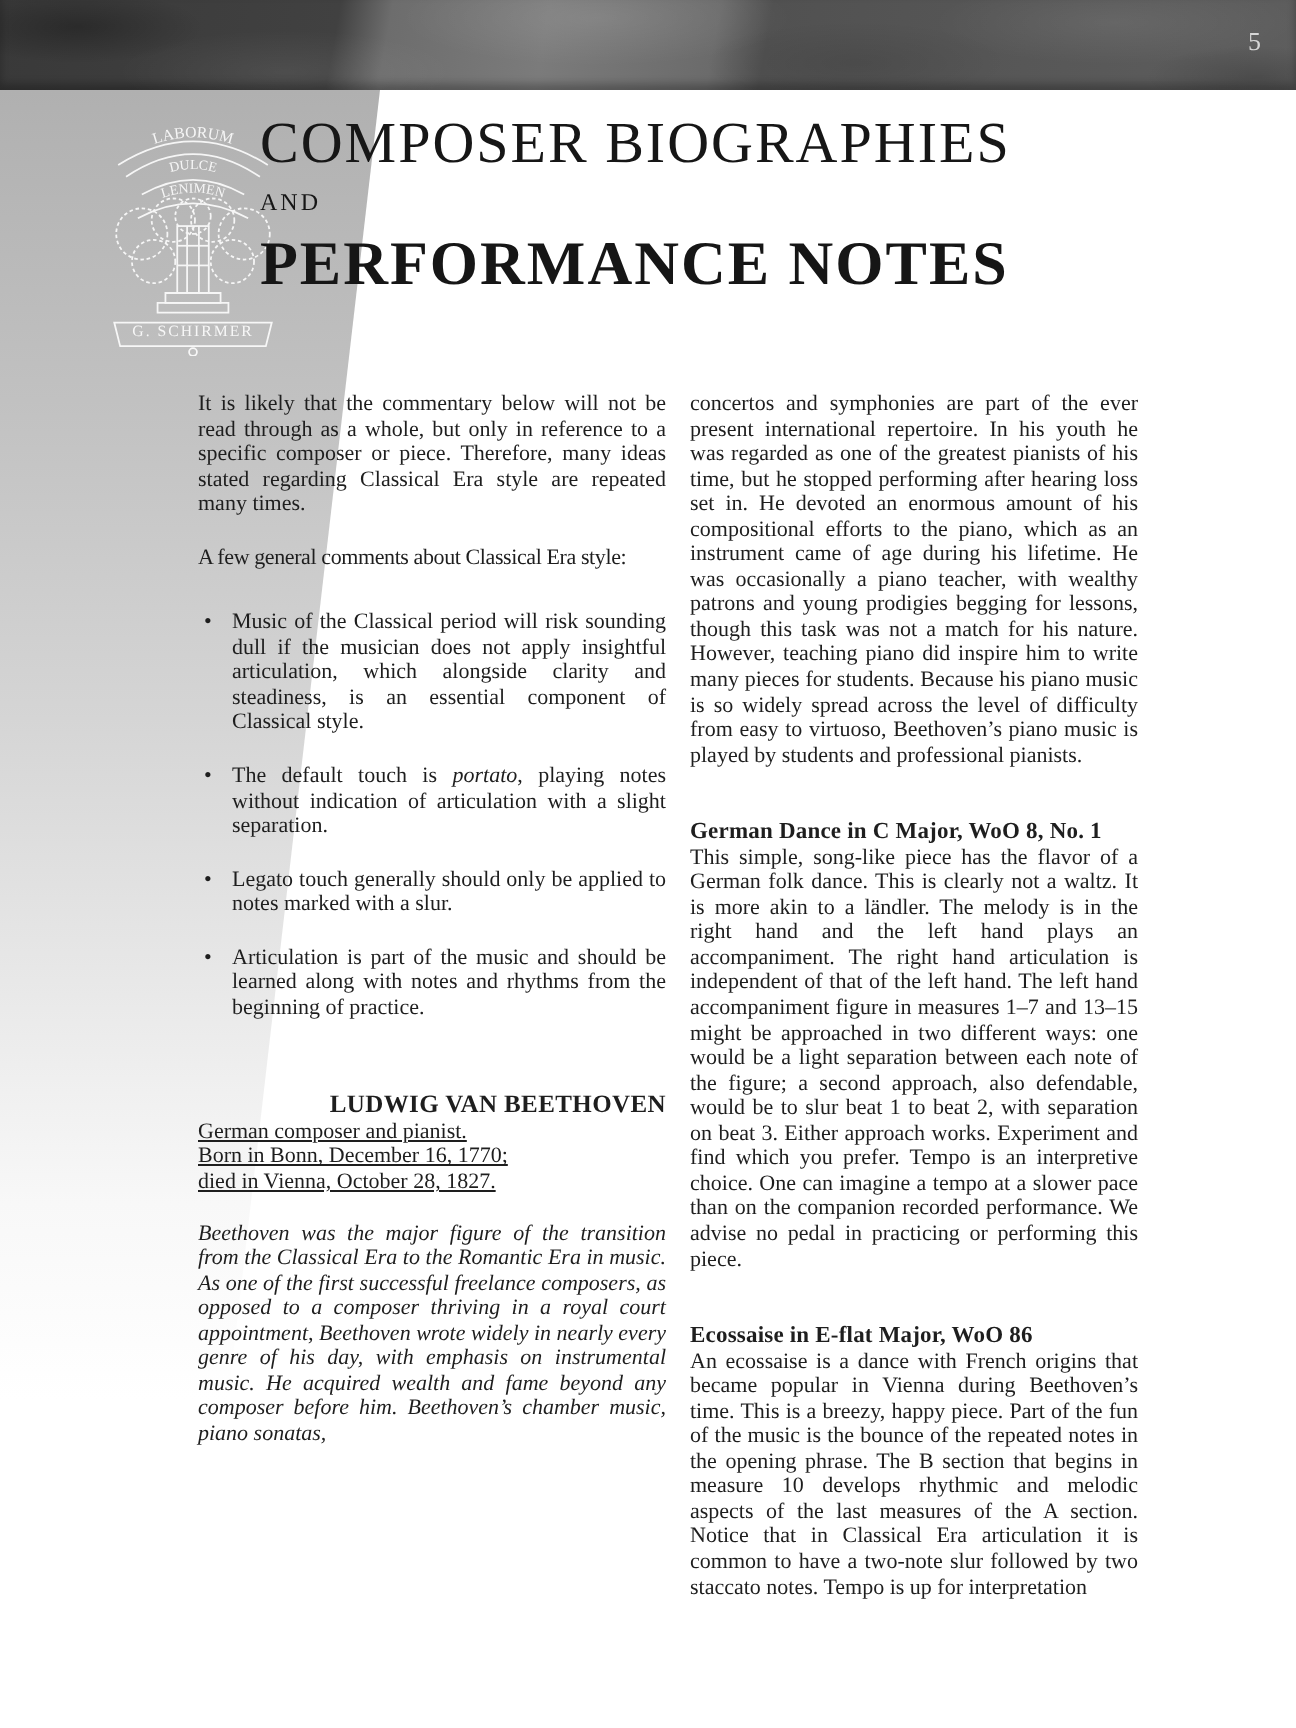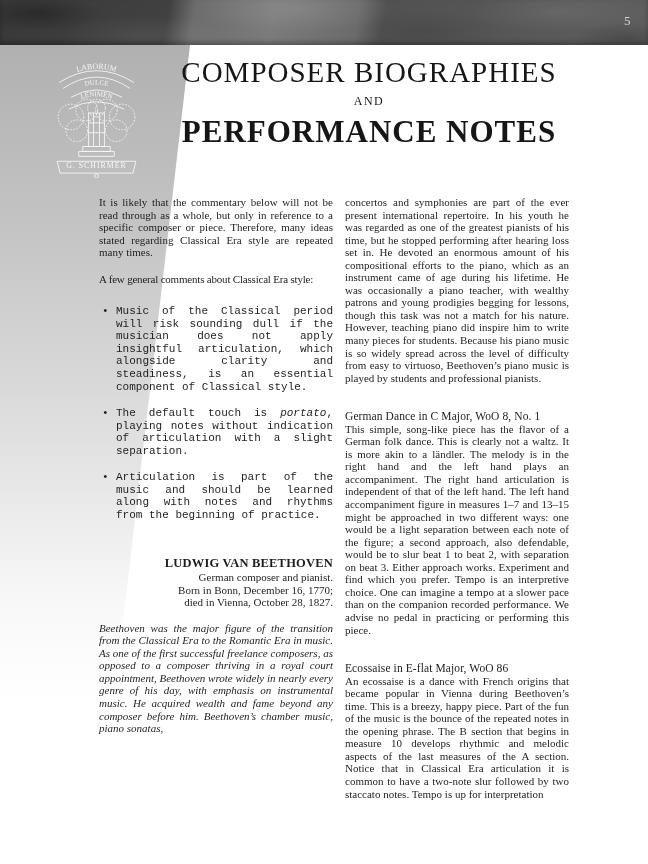--- a/index.html
+++ b/index.html
@@ -38,47 +38,47 @@
       #e8e8e8 68%, #f8f8f8 85%, #ffffff 100%);
     clip-path:polygon(0 0, 100% 0, 60% 100%, 0 100%);
   }
   
   .crest{position:absolute;left:47px;top:52px;width:99px;height:126px;opacity:.88;}
   .crest path,.crest circle,.crest rect,.crest line{stroke:#fff;fill:none;stroke-width:.9;}
   .crest .leafy{stroke-dasharray:1.8 1.4;}
   .crest text{fill:#fff;stroke:none;font-family:"Liberation Serif",serif;}
   
   .title-block{
-    position:absolute;left:130px;top:58px;width:478px;text-align:center;
+    position:absolute;left:130px;top:58px;width:478px;text-align:left;
     color:var(--title-text,#161616);
   }
   .title-main{font-size:29px;letter-spacing:1px;line-height:1;}
   .title-main.second{font-size:31px;font-weight:bold;}
   .title-and{font-size:12px;letter-spacing:1.5px;margin:8px 0 9px;line-height:1;}
   
   .col{
     position:absolute;top:196px;
     font-size:11px;line-height:12.55px;color:var(--body-text,#1e1e1e);
     text-align:justify;
   }
   .col-left{left:99px;width:234px;}
   .col-right{left:345px;width:224px;}
   .col p{margin:0 0 14px;}
-  ul.bullets{list-style:none;margin:20px 0 0;padding:0;font-family:Liberation Mono, monospace;}
+  ul.bullets{list-style:none;margin:20px 0 0;padding:0;}
   ul.bullets li{position:relative;padding-left:17px;margin-bottom:14px;}
   ul.bullets li::before{content:"\2022";position:absolute;left:3px;top:0;}
   .tight{letter-spacing:-.2px;}
   .composer-name{
     font-size:12.5px;font-weight:bold;letter-spacing:.2px;
     margin:36px 0 1px;text-align:right;
   }
-  .bio-line{text-align:right;}
+  .bio-line{text-align:left;text-decoration:underline;}
   .composer-para{margin-top:13px !important;font-style:italic;}
   .piece-heading{
-    font-size:11.5px;font-weight:normal;margin:26px 0 0;text-align:left;letter-spacing:.1px;
+    font-size:11.5px;font-weight:bold;margin:26px 0 0;text-align:left;letter-spacing:.1px;
   }
   .col-right .cont{margin-bottom:0;}
   .section-body{margin:0 !important;}
 </style>
 </head>
 <body>
 
 <div class="page">
 
   <div class="top-band">
@@ -139,20 +139,21 @@
     <div class="title-and">AND</div>
     <div class="title-main second">PERFORMANCE NOTES</div>
   </div>
 
   <div class="col col-left">
     <p>It is likely that the commentary below will not be read through as a whole, but only in reference to a specific composer or piece. Therefore, many ideas stated regarding Classical Era style are repeated many times.</p>
     <p class="tight">A few general comments about Classical Era style:</p>
     <ul class="bullets" id="bullet-list">
         <li><span>Music of the Classical period will risk sounding dull if the musician does not apply insightful articulation, which alongside clarity and steadiness, is an essential component of Classical style.</span></li>
         <li><span>The default touch is </span><span style="font-style: italic;">portato</span><span>, playing notes without indication of articulation with a slight separation.</span></li>
+        <li><span>Legato touch generally should only be applied to notes marked with a slur.</span></li>
         <li><span>Articulation is part of the music and should be learned along with notes and rhythms from the beginning of practice.</span></li>
       </ul>
     <h3 class="composer-name">LUDWIG VAN BEETHOVEN</h3>
     <div class="bio-line">German composer and pianist.</div>
     <div class="bio-line">Born in Bonn, December 16, 1770;</div>
     <div class="bio-line">died in Vienna, October 28, 1827.</div>
     <p class="composer-para">Beethoven was the major figure of the transition from the Classical Era to the Romantic Era in music. As one of the first successful freelance composers, as opposed to a composer thriving in a royal court appointment, Beethoven wrote widely in nearly every genre of his day, with emphasis on instrumental music. He acquired wealth and fame beyond any composer before him. Beethoven’s chamber music, piano sonatas,</p>
   </div>
 
   <div class="col col-right">

